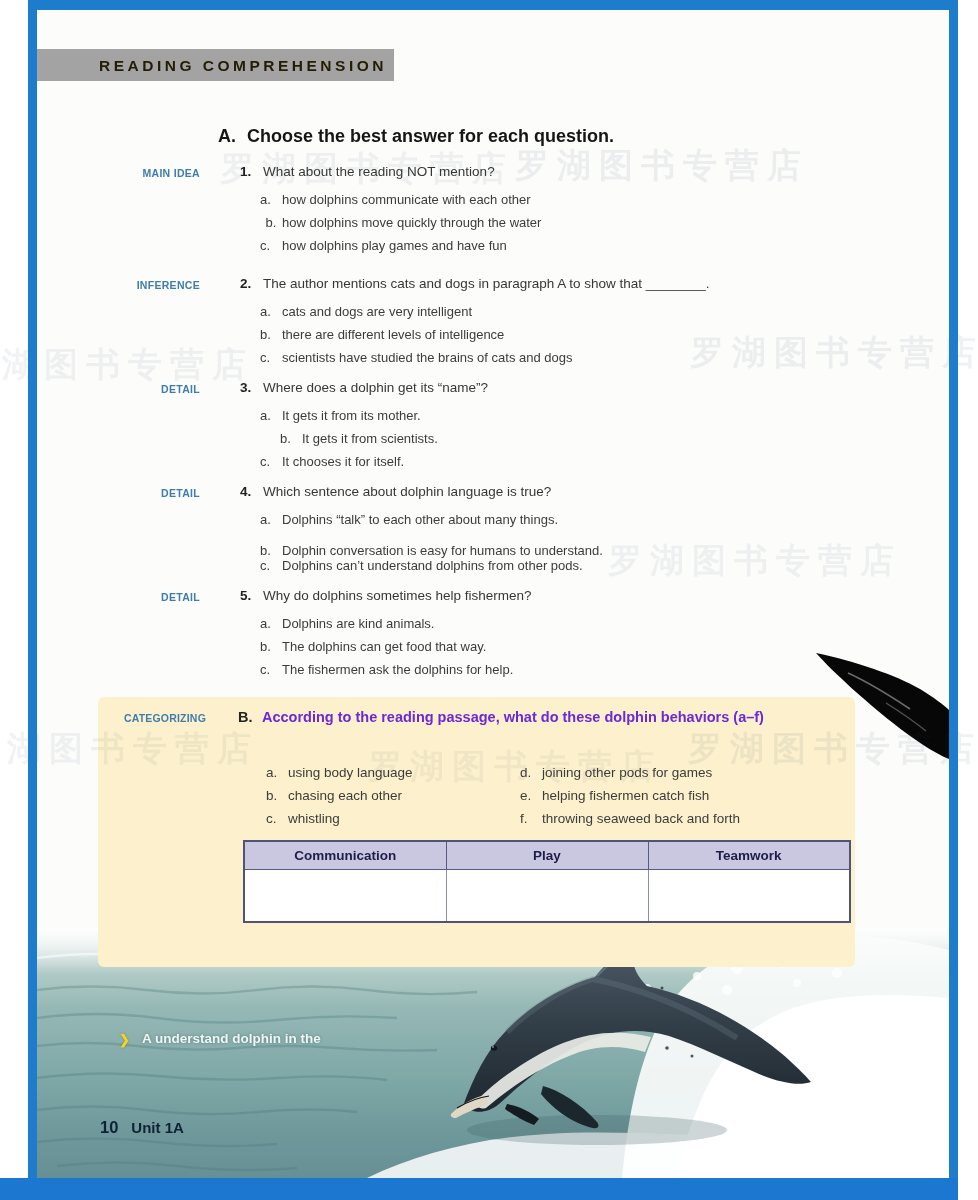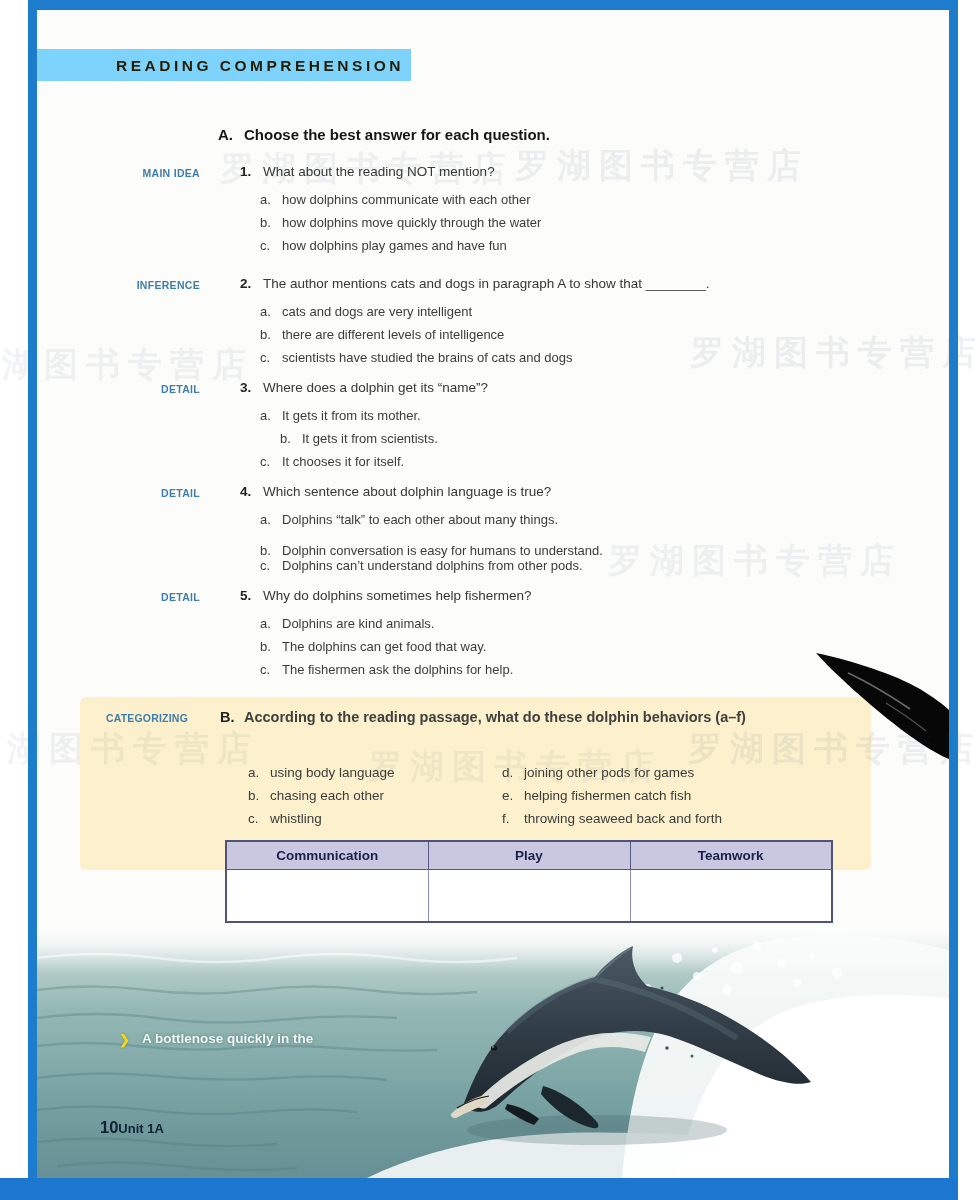--- a/index.html
+++ b/index.html
@@ -12,46 +12,46 @@
   .frame-bar{position:absolute;background:#1e7ccd;z-index:6;}
   #frame-top{left:28px;top:0;width:930px;height:10px;}
   #frame-left{left:28px;top:0;width:9px;height:1178px;}
   #frame-right{left:949px;top:0;width:9px;height:1178px;}
   #bottom-band{position:absolute;left:0;top:1178px;width:958px;height:22px;background:#1b77cf;z-index:6;}
   #page-surface{position:absolute;left:37px;top:10px;width:912px;height:1168px;background:#fcfcfa;z-index:1;}
 
   
   #banner{
     position:absolute;left:37px;top:49px;width:357px;height:32px;
-    background:#7dd3fc;z-index:3;padding-left:17px;
+    background:#a3a3a3;z-index:3;
   }
   #banner span{
     display:block;padding-left:62px;line-height:33px;
     font-size:15.5px;font-weight:bold;letter-spacing:3.5px;color:#241d04;
   }
 
   
-  #sectionA-heading{position:absolute;left:218px;top:126px;z-index:3;font-size:15px;font-weight:bold;color:#161616;}
+  #sectionA-heading{position:absolute;left:218px;top:126px;z-index:3;font-size:18px;font-weight:bold;color:#161616;}
   #sectionA-heading .a-letter{margin-right:11px;}
   #questions{position:absolute;left:0;top:0;width:978px;z-index:3;}
   .question{position:absolute;left:0;width:978px;}
   .skill{position:absolute;left:95px;top:3px;width:105px;text-align:right;
     font-size:10.5px;font-weight:bold;color:#3f7dab;letter-spacing:.3px;}
   .qnum{position:absolute;left:240px;top:0;font-size:13.5px;font-weight:bold;color:#222;}
   .qtext{position:absolute;left:263px;top:0;width:640px;font-size:13.5px;color:#373737;}
   .option{position:absolute;left:260px;font-size:13px;color:#3c3c3c;white-space:nowrap;}
   .olet{display:inline-block;width:22px;}
 
   
-  #sectionB{position:absolute;left:80px;top:697px;width:757px;height:173px;
-    background:#fcf1cc;border-radius:6px;z-index:3;padding-left:34px;}
+  #sectionB{position:absolute;left:98px;top:697px;width:757px;height:270px;
+    background:#fcf1cc;border-radius:6px;z-index:3;}
   #sectionB .skill-b{position:absolute;left:12px;top:15px;width:96px;text-align:right;
     font-size:10.5px;font-weight:bold;color:#3f7dab;letter-spacing:.2px;}
   #sectionB .b-letter{position:absolute;left:140px;top:12px;font-size:14.5px;font-weight:bold;color:#242424;}
-  .b-head{position:absolute;left:164px;width:600px;font-size:14.5px;font-weight:bold;color:#404040;}
+  .b-head{position:absolute;left:164px;width:600px;font-size:14.5px;font-weight:bold;color:#6d28d9;}
   #b-head1{top:12px;} #b-head2{top:37px;}
   .b-item{position:absolute;font-size:13.5px;color:#3c3c3c;white-space:nowrap;}
   .b-item .olet{width:22px;}
 
   
   #b-table{position:absolute;left:145px;top:143px;width:608px;height:77px;
     border-collapse:collapse;table-layout:fixed;background:#7dd3fc;
     border:2px solid #4e5377;}
   #b-table th{
     background:#cac7e1;border:1.5px solid #565b84;height:25px;
@@ -62,21 +62,21 @@
   #photo{position:absolute;left:37px;top:928px;width:912px;height:250px;overflow:hidden;z-index:2;}
   #photo svg{display:block;}
   #caption{position:absolute;left:82px;top:100px;z-index:4;}
   #caption .chev{position:absolute;left:0;top:4px;color:#f7d61a;font-size:13px;font-weight:bold;
     text-shadow:0 0 2px rgba(60,90,100,.6);}
   #caption .cap-text{position:absolute;left:23px;top:0;width:260px;
     font-size:13.5px;font-weight:bold;color:#f2f6f3;line-height:22px;
     text-shadow:0 0 3px rgba(70,110,120,.8);}
   #page-footer{position:absolute;left:63px;top:190px;z-index:4;color:#0f2236;white-space:nowrap;}
   #page-footer .pg{font-size:16.5px;font-weight:bold;}
-  #page-footer .unit{font-size:13px;font-weight:bold;}
+  #page-footer .unit{font-size:15px;font-weight:bold;margin-left:13px;}
 
   
   #fin{position:absolute;left:812px;top:645px;z-index:4;}
   .wm{position:absolute;z-index:5;pointer-events:none;white-space:nowrap;
     font-weight:bold;letter-spacing:8px;font-size:34px;color:#22375c;}
   .wm.light{color:#ffffff;font-size:29px;letter-spacing:6px;}
 </style>
 </head>
 <body>
 
@@ -93,21 +93,21 @@
 
 <div id="sectionA-heading">
   <span class="a-letter">A.</span><span>Choose the best answer for each question.</span>
 </div>
 <div id="questions">
     <div class="question" style="top: 164px;">
       <span class="skill">MAIN IDEA</span>
       <span class="qnum">1.</span>
       <span class="qtext">What about the reading NOT mention?</span>
       <div class="option" style="top: 28px;"><span class="olet">a.</span><span>how dolphins communicate with each other</span></div>
-      <div class="option" style="top: 51px;"><span class="olet">b.</span><span>how dolphins move quickly through the water</span></div>
+      <div class="option" style="top: 51px; text-align: center;"><span class="olet">b.</span><span>how dolphins move quickly through the water</span></div>
       <div class="option" style="top: 74px;"><span class="olet">c.</span><span>how dolphins play games and have fun</span></div>
     </div>
     <div class="question" style="top: 276px;">
       <span class="skill">INFERENCE</span>
       <span class="qnum">2.</span>
       <span class="qtext">The author mentions cats and dogs in paragraph A to show that ________.</span>
       <div class="option" style="top: 28px;"><span class="olet">a.</span><span>cats and dogs are very intelligent</span></div>
       <div class="option" style="top: 51px;"><span class="olet">b.</span><span>there are different levels of intelligence</span></div>
       <div class="option" style="top: 74px;"><span class="olet">c.</span><span>scientists have studied the brains of cats and dogs</span></div>
     </div>
@@ -252,21 +252,21 @@
       <path d="M470,176 C482,178 494,184 502,191 L497,197 C486,193 475,186 468,181 Z" fill="#141c22"></path>
       <ellipse cx="457" cy="120" rx="3.2" ry="2.6" fill="#10171c"></ellipse>
       <circle cx="456" cy="119" r="0.9" fill="#8899a0"></circle>
       <path d="M414,186 C424,176 436,170 448,167 L451,176 C440,180 428,185 419,190 C415,190 413,188 414,186 Z" fill="#ded8c4"></path>
       <path d="M420,180 C432,173 444,169 452,168" stroke="#0e1418" stroke-width="1.2" fill="none"></path>
     </g>
   </svg>
   <div id="caption">
     <span class="chev">❯</span>
     <div class="cap-text">
-      <div>A bottlenose quickly in the</div>
+      <div>A understand dolphin in the</div>
     </div>
   </div>
   <div id="page-footer">
     <span class="pg">10</span><span class="unit">Unit 1A</span>
   </div>
 </div>
 
 <div id="watermarks">
     <div class="wm" style="left: 220px; top: 146px; opacity: 0.06;">罗湖图书专营店</div>
     <div class="wm" style="left: 515px; top: 143px; opacity: 0.07;">罗湖图书专营店</div>

